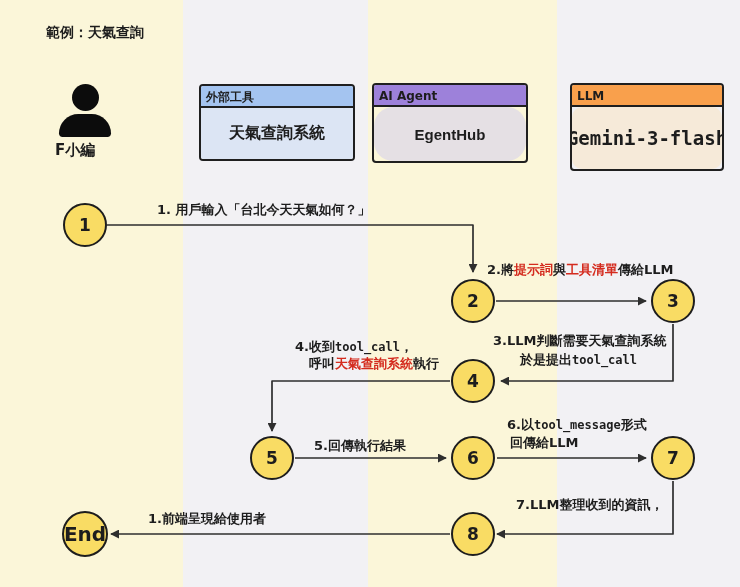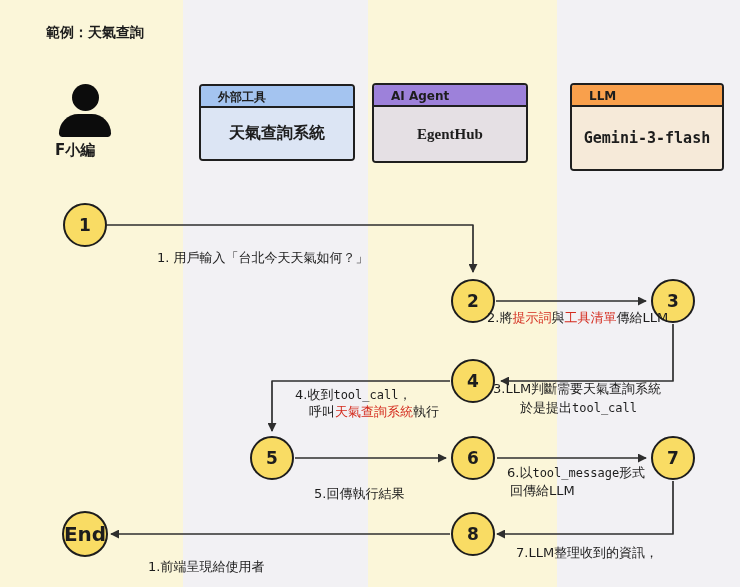--- a/index.html
+++ b/index.html
@@ -26,47 +26,47 @@
   .person{position:absolute; left:55px; top:80px; width:60px; height:80px; z-index:3;}
   .person-head{position:absolute; left:17px; top:4px; width:27px; height:27px;
     border-radius:50%; background:#0c0c0c;}
   .person-body{position:absolute; left:4px; top:34px; width:52px; height:23px;
     background:#0c0c0c; border-radius:26px 26px 5px 5px;}
   .person-name{position:absolute; left:0; top:61px; width:60px; 
     font-size:15px; font-weight:bold; white-space:nowrap;}
   
   .box{position:absolute; z-index:3; border:2px solid #1f1f1f; border-radius:4px;
     box-sizing:border-box; display:flex; flex-direction:column; overflow:hidden;}
-  .box-header{height:22px; line-height:22px; padding:0 17px; font-size:12px;
+  .box-header{height:22px; line-height:22px; padding:0 5px; font-size:12px;
     font-weight:bold; border-bottom:2px solid #1f1f1f; box-sizing:border-box;
     white-space:nowrap;}
   .box-body{flex:1; display:flex; align-items:center; justify-content:center;
     font-size:16px; font-weight:bold; white-space:nowrap;}
   .box-tool{left:199px; top:84px; width:156px; height:77px;}
   .box-tool .box-header{background:var(--c-tool-header);}
   .box-tool .box-body{background:var(--c-tool-body);}
   .box-agent{left:372px; top:83px; width:156px; height:80px;}
   .box-agent .box-header{background:var(--c-agent-header);}
-  .box-agent .box-body{background:var(--c-agent-body); font-family:Liberation Serif, serif; font-size:15px;}
+  .box-agent .box-body{background:var(--c-agent-body); font-family:Liberation Sans, sans-serif; font-size:15px;border-radius:19px;}
   .box-llm{left:570px; top:83px; width:154px; height:88px;}
   .box-llm .box-header{background:var(--c-llm-header);}
-  .box-llm .box-body{background:var(--c-llm-body); font-family:"DejaVu Sans Mono", monospace; font-size:15px;}
+  .box-llm .box-body{background:var(--c-llm-body); font-family:"DejaVu Sans Mono", monospace; font-size:19px;border-radius:10px;}
   
   svg.flow{position:absolute; left:0; top:0; z-index:1;}
   .conn{fill:none; stroke:var(--c-arrow); stroke-width:1.7; stroke-linejoin:round;}
   .ah{fill:var(--c-arrow);}
   
   .node{position:absolute; z-index:2; width:44px; height:44px; border-radius:50%;
     background:var(--c-node-fill); border:2.5px solid var(--c-node-border);
     box-sizing:border-box; display:flex; align-items:center; justify-content:center;
     font-size:17px; font-weight:bold;}
   .node-end{width:46px; height:46px; font-size:20px;}
   
-  .lbl{position:absolute; z-index:2; font-size:13px; font-weight:normal;
-    white-space:nowrap; line-height:17px;margin-top:48px;}
+  .lbl{position:absolute; z-index:2; font-size:13px; font-weight:bold;
+    white-space:nowrap; line-height:17px;}
   .red{color:var(--c-red);}
   .mono{font-family:"DejaVu Sans Mono", monospace; font-size:12px;}
 </style>
 </head>
 <body>
 
 <div class="canvas">
 
   <div class="lane yellow" style="left:0;width:183px"></div>
   <div class="lane gray" style="left:183px;width:185px"></div>

